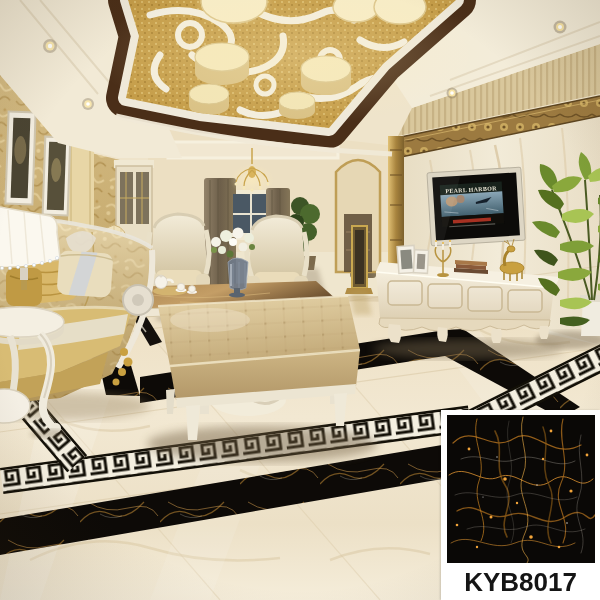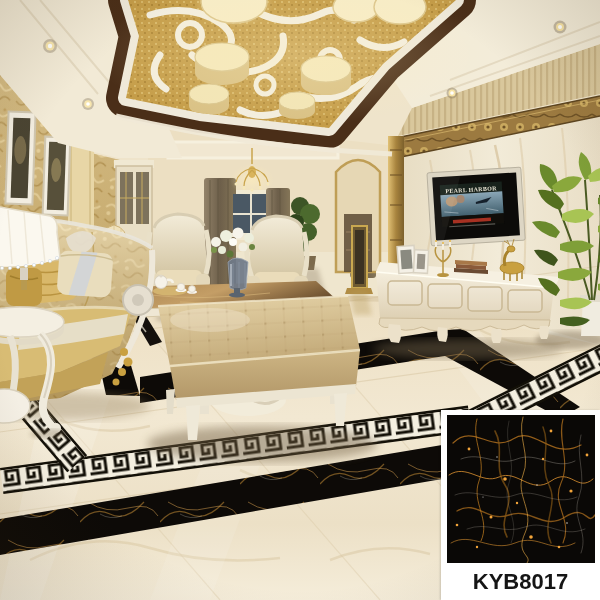--- a/index.html
+++ b/index.html
@@ -5,21 +5,21 @@
   html,body{margin:0;padding:0;background:#ffffff;}
   .stage{position:relative;width:600px;height:600px;overflow:hidden;
          font-family:"Liberation Sans",sans-serif;background:#efe4cb;}
   .scene-svg{position:absolute;left:0;top:0;width:600px;height:600px;display:block;}
   .tile-card{position:absolute;left:441px;top:410px;width:159px;height:190px;
              background:var(--accent-white,#ffffff);box-shadow:-1px 0 2px rgba(0,0,0,.15);}
   .tile-swatch{position:absolute;left:6px;top:5px;width:148px;height:148px;
                background:var(--tile-black,#0a0806);overflow:hidden;}
   .tile-swatch svg{display:block;}
   .tile-code{position:absolute;left:0;top:154px;width:159px;height:36px;
-             text-align:center;font-weight:700;font-size:22px;line-height:36px;
+             text-align:center;font-weight:700;font-size:26px;line-height:36px;
              letter-spacing:0px;color:#151515;font-family:"Liberation Sans",sans-serif;}
 </style>
 </head>
 <body>
 
 <div class="stage">
 <svg class="scene-svg" viewBox="0 0 600 600" xmlns="http://www.w3.org/2000/svg">
   <defs>
     <linearGradient id="g_floor" x1="0" y1="295" x2="0" y2="600" gradientUnits="userSpaceOnUse">
       <stop offset="0" stop-color="#eddfc2"></stop>

